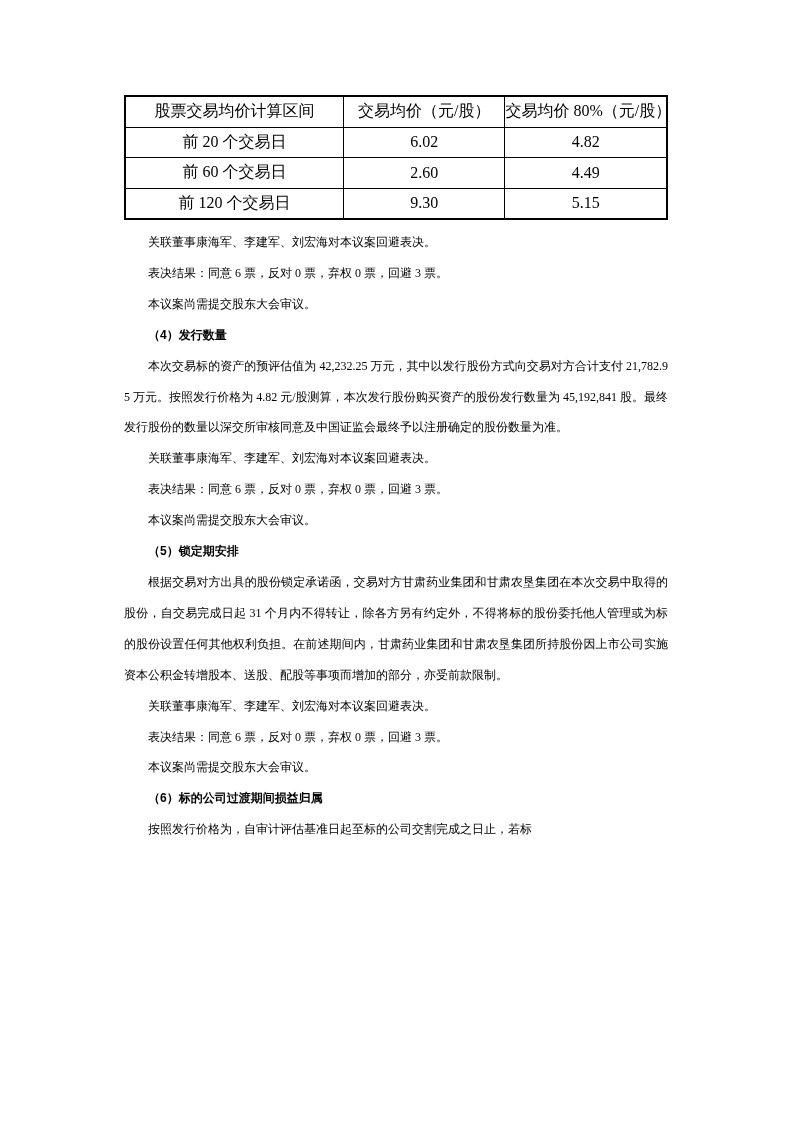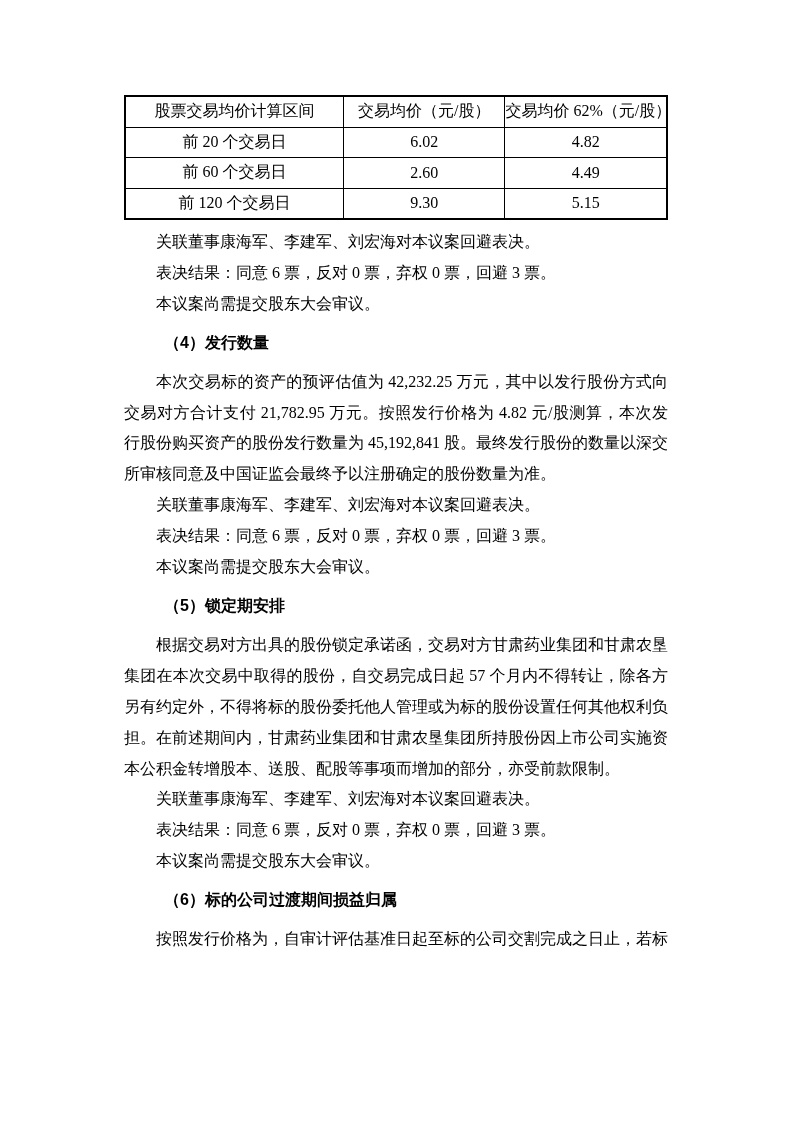--- a/index.html
+++ b/index.html
@@ -32,52 +32,52 @@
     vertical-align: middle;
     font-size: 16px;
     height: 29.5px;
     padding: 0;
     font-family: "Liberation Serif", "DejaVu Serif", serif;
     white-space: nowrap;
     overflow: hidden;
   }
   .content {
     margin-top: 7px;
-    font-size: 16px;
+    font-size: 12px;
     line-height: 30.9px;
   }
   .para {
     margin: 0;
     text-align: justify;
     text-indent: 2em;
     word-break: break-all;
   }
   .heading {
-    margin: 8px;
+    margin: 0;
     font-weight: bold;
     text-indent: 2em;
     font-family: "Liberation Sans", "DejaVu Sans", sans-serif;
   }
 </style>
 </head>
 <body>
 
 <div class="page">
 
   <table class="price-table">
     <colgroup>
       <col style="width:40.3%">
       <col style="width:29.8%">
       <col style="width:29.9%">
     </colgroup>
     <thead>
       <tr id="price-table-head">
           <th>股票交易均价计算区间</th>
           <th>交易均价（元/股）</th>
-          <th>交易均价 62%（元/股）</th>
+          <th>交易均价 80%（元/股）</th>
         </tr>
     </thead>
     <tbody id="price-table-body">
         <tr>
           <td>前 20 个交易日</td>
           <td>6.02</td>
           <td>4.82</td>
         </tr>
         <tr>
           <td>前 60 个交易日</td>
@@ -95,21 +95,21 @@
   <div class="content" id="content-blocks">
       <p class="para">关联董事康海军、李建军、刘宏海对本议案回避表决。</p>
       <p class="para">表决结果：同意 6 票，反对 0 票，弃权 0 票，回避 3 票。</p>
       <p class="para">本议案尚需提交股东大会审议。</p>
       <p class="heading">（4）发行数量</p>
       <p class="para">本次交易标的资产的预评估值为 42,232.25 万元，其中以发行股份方式向交易对方合计支付 21,782.95 万元。按照发行价格为 4.82 元/股测算，本次发行股份购买资产的股份发行数量为 45,192,841 股。最终发行股份的数量以深交所审核同意及中国证监会最终予以注册确定的股份数量为准。</p>
       <p class="para">关联董事康海军、李建军、刘宏海对本议案回避表决。</p>
       <p class="para">表决结果：同意 6 票，反对 0 票，弃权 0 票，回避 3 票。</p>
       <p class="para">本议案尚需提交股东大会审议。</p>
       <p class="heading">（5）锁定期安排</p>
-      <p class="para">根据交易对方出具的股份锁定承诺函，交易对方甘肃药业集团和甘肃农垦集团在本次交易中取得的股份，自交易完成日起 57 个月内不得转让，除各方另有约定外，不得将标的股份委托他人管理或为标的股份设置任何其他权利负担。在前述期间内，甘肃药业集团和甘肃农垦集团所持股份因上市公司实施资本公积金转增股本、送股、配股等事项而增加的部分，亦受前款限制。</p>
+      <p class="para">根据交易对方出具的股份锁定承诺函，交易对方甘肃药业集团和甘肃农垦集团在本次交易中取得的股份，自交易完成日起 31 个月内不得转让，除各方另有约定外，不得将标的股份委托他人管理或为标的股份设置任何其他权利负担。在前述期间内，甘肃药业集团和甘肃农垦集团所持股份因上市公司实施资本公积金转增股本、送股、配股等事项而增加的部分，亦受前款限制。</p>
       <p class="para">关联董事康海军、李建军、刘宏海对本议案回避表决。</p>
       <p class="para">表决结果：同意 6 票，反对 0 票，弃权 0 票，回避 3 票。</p>
       <p class="para">本议案尚需提交股东大会审议。</p>
       <p class="heading">（6）标的公司过渡期间损益归属</p>
       <p class="para">按照发行价格为，自审计评估基准日起至标的公司交割完成之日止，若标</p>
     </div>
 
 </div>
 
 </body></html>

